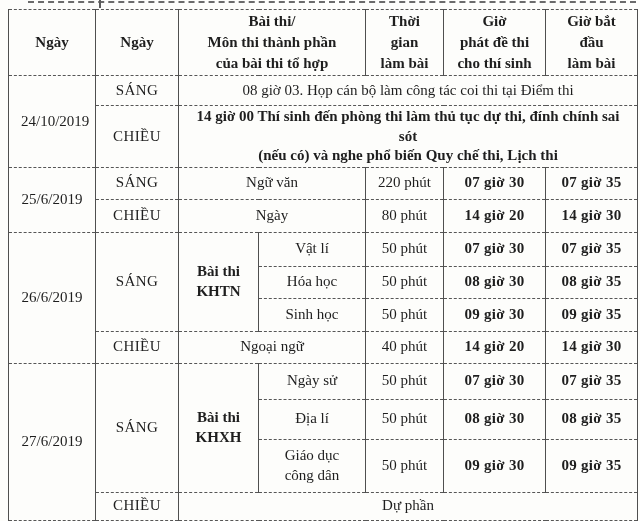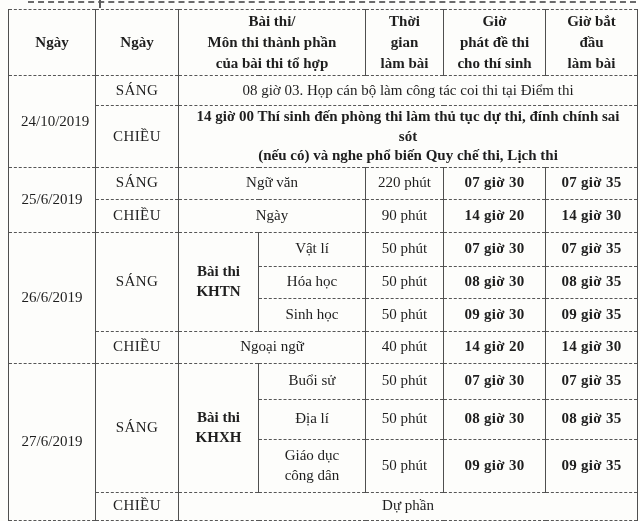--- a/index.html
+++ b/index.html
@@ -118,21 +118,21 @@
       <td rowspan="2">25/6/2019</td>
       <td class="session">SÁNG</td>
       <td colspan="2">Ngữ văn</td>
       <td>220 phút</td>
       <td class="time">07 giờ 30</td>
       <td class="time">07 giờ 35</td>
     </tr>
     <tr class="rh-25c">
       <td class="session">CHIỀU</td>
       <td colspan="2">Ngày</td>
-      <td>90 phút</td>
+      <td>80 phút</td>
       <td class="time">14 giờ 20</td>
       <td class="time">14 giờ 30</td>
     </tr>
 
     <tr class="rh-vl">
       <td rowspan="4">26/6/2019</td>
       <td rowspan="3" class="session">SÁNG</td>
       <td rowspan="3" class="multiline">Bài thi
 KHTN</td>
       <td>Vật lí</td>
@@ -158,21 +158,21 @@
       <td>40 phút</td>
       <td class="time">14 giờ 20</td>
       <td class="time">14 giờ 30</td>
     </tr>
 
     <tr class="rh-ls">
       <td rowspan="4">27/6/2019</td>
       <td rowspan="3" class="session">SÁNG</td>
       <td rowspan="3" class="multiline">Bài thi
 KHXH</td>
-      <td>Buổi sử</td>
+      <td>Ngày sử</td>
       <td>50 phút</td>
       <td class="time">07 giờ 30</td>
       <td class="time">07 giờ 35</td>
     </tr>
     <tr class="rh-dl">
       <td>Địa lí</td>
       <td>50 phút</td>
       <td class="time">08 giờ 30</td>
       <td class="time">08 giờ 35</td>
     </tr>

